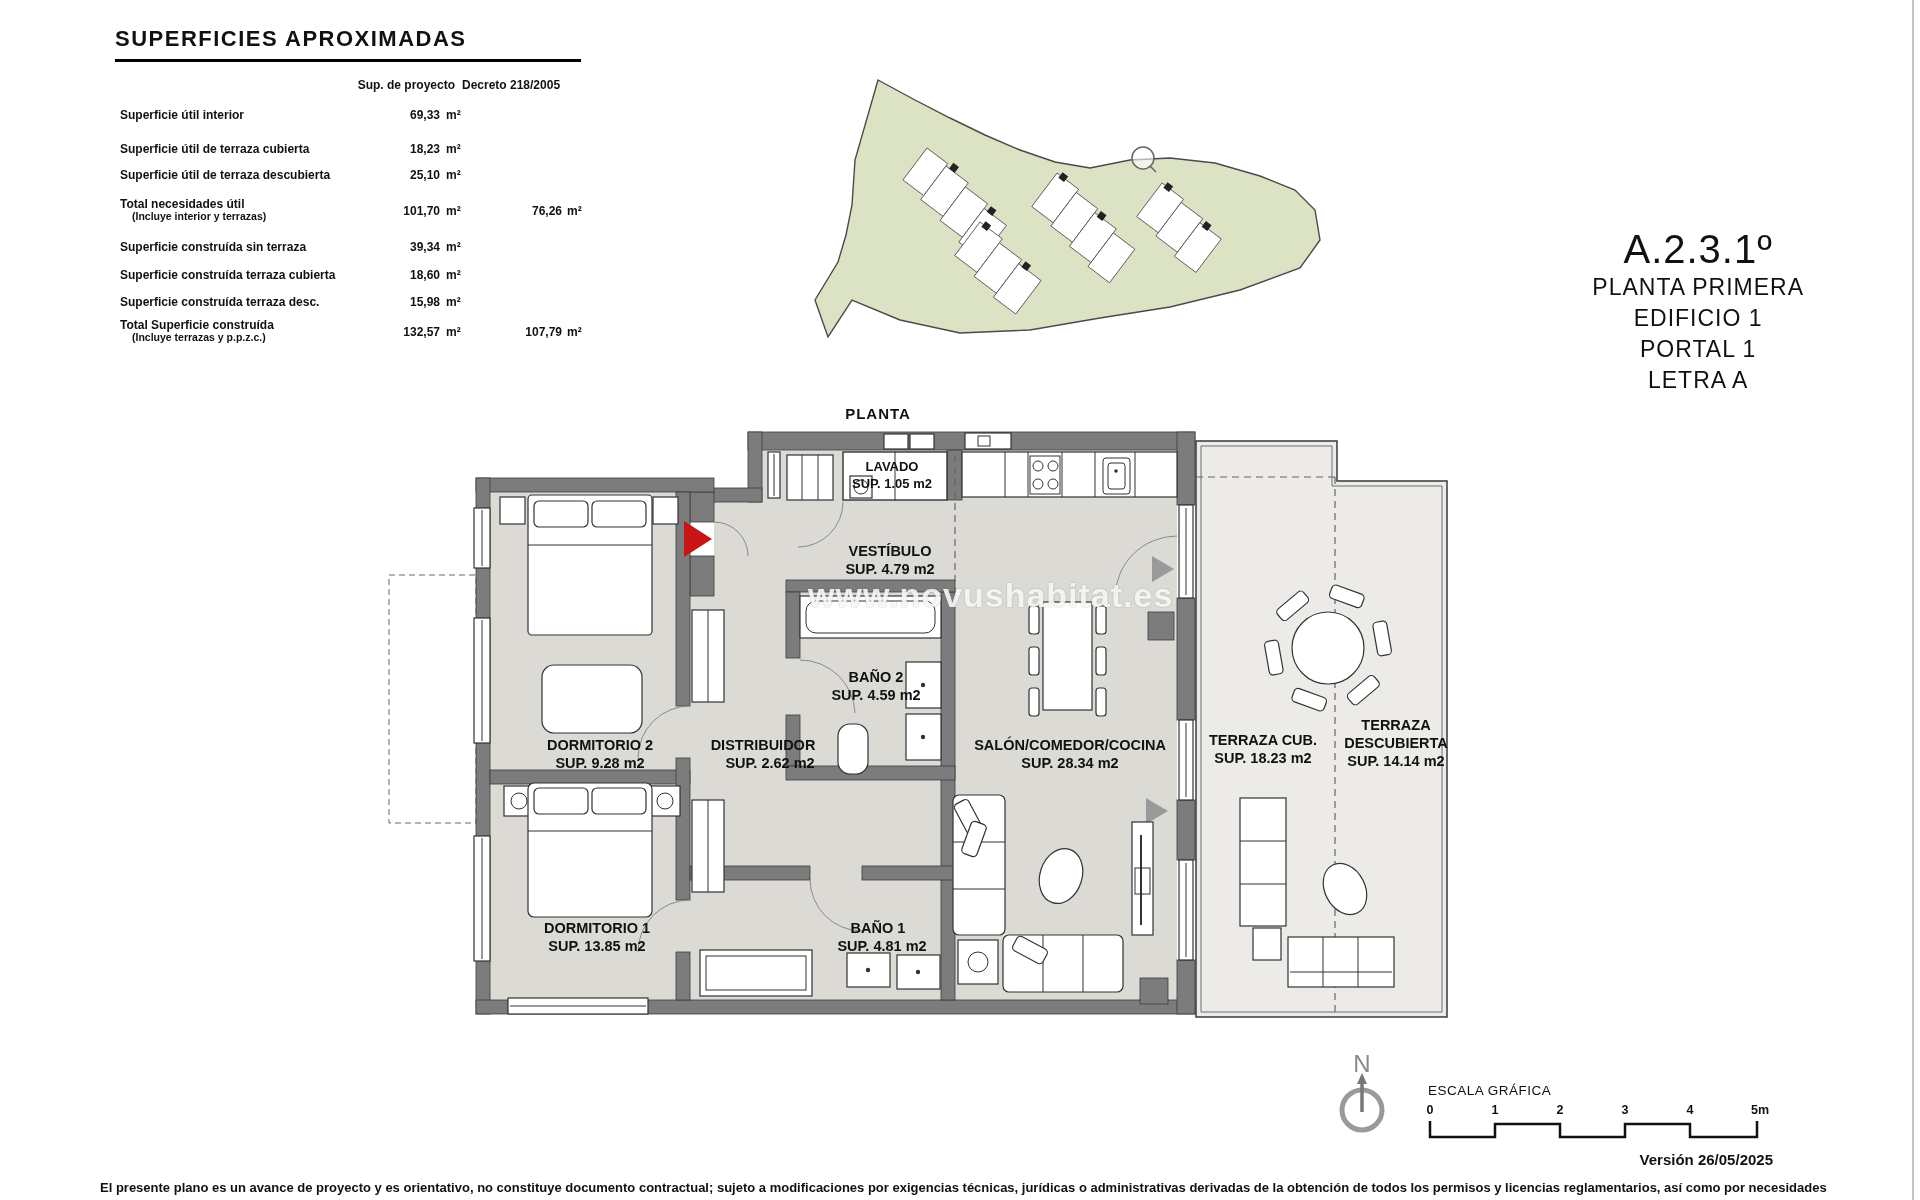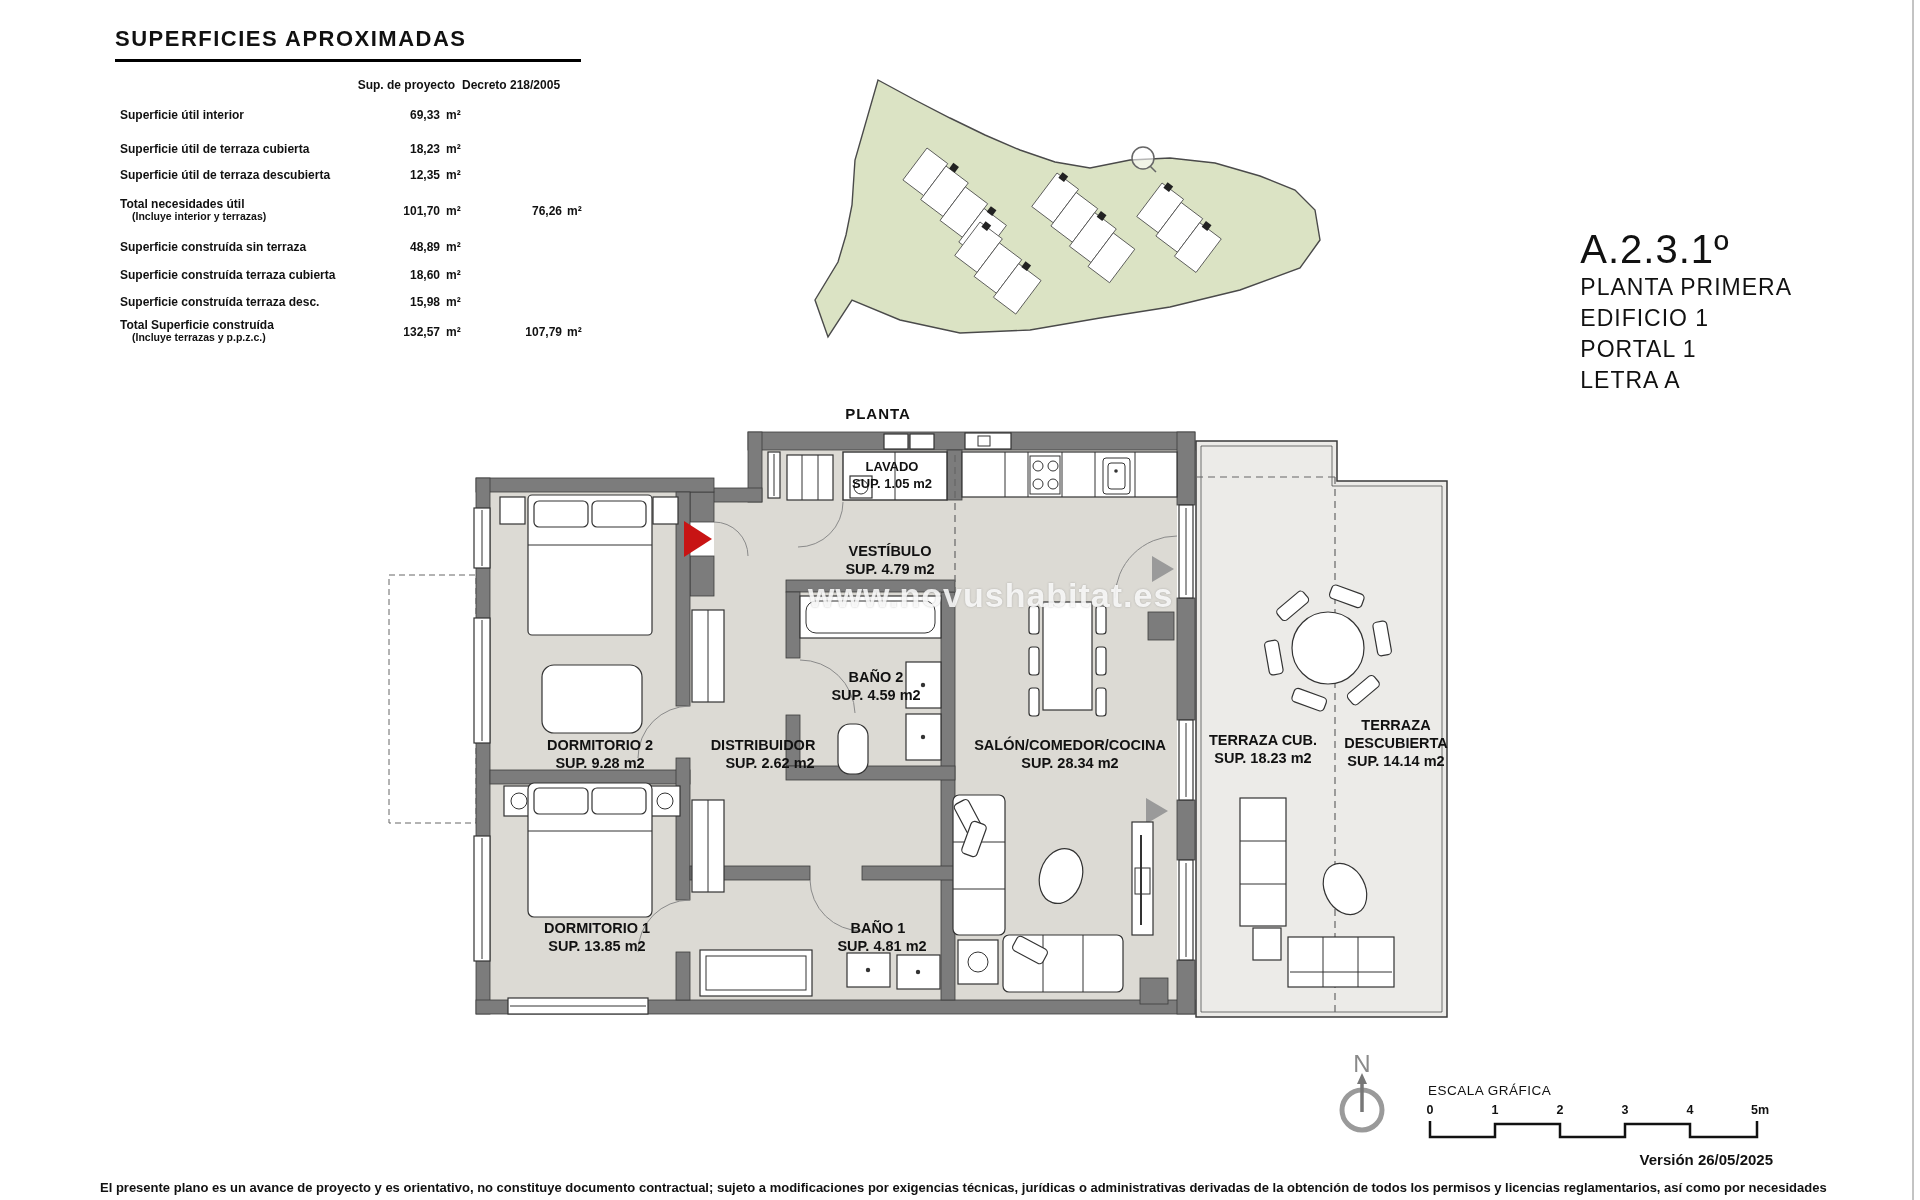--- a/index.html
+++ b/index.html
@@ -14,21 +14,21 @@
   .surf .hdr2{position:absolute;top:52px;left:347px;font-size:12px;white-space:nowrap;}
   .srow{position:absolute;left:0;width:470px;height:34px;font-size:12px;}
   .srow .lbl{position:absolute;left:5px;top:0;white-space:nowrap;}
   .srow .note{position:absolute;left:17px;top:13px;font-size:10.5px;white-space:nowrap;}
   .srow .val{position:absolute;left:0;top:0;width:325px;text-align:right;}
   .srow .unit{position:absolute;left:331px;top:0;}
   .srow .dval{position:absolute;left:350px;top:0;width:97px;text-align:right;}
   .srow .dunit{position:absolute;left:452px;top:0;}
   .srow .mid{top:7px;}
   
-  .tblock{position:absolute;right:128px;top:226px;text-align:left;letter-spacing:1px;}
+  .tblock{position:absolute;right:116px;top:226px;text-align:center;letter-spacing:1px;}
   .tblock .code{font-size:40px;line-height:46px;}
   .tblock .tline{font-size:23px;line-height:31px;}
   
   .plancap{position:absolute;left:828px;top:405px;width:100px;text-align:center;
     font-size:15px;font-weight:bold;letter-spacing:1px;}
   .watermark{position:absolute;left:808px;top:576px;font-size:34px;font-weight:bold;
     color:rgba(255,255,255,0.85);letter-spacing:1px;white-space:nowrap;
     text-shadow:0 0 2px rgba(110,110,110,0.45);z-index:5;pointer-events:none;}
   .escala{position:absolute;left:1428px;top:1083px;font-size:13.5px;letter-spacing:0.5px;}
   .version{position:absolute;right:147px;top:1151px;font-size:15px;font-weight:bold;}
@@ -389,34 +389,34 @@
       <span class="val">69,33</span>
       <span class="unit">m²</span>
     </div>
     <div class="srow" style="top:116px">
       <span class="lbl">Superficie útil de terraza cubierta</span>
       <span class="val">18,23</span>
       <span class="unit">m²</span>
     </div>
     <div class="srow" style="top:142px">
       <span class="lbl">Superficie útil de terraza descubierta</span>
-      <span class="val">12,35</span>
+      <span class="val">25,10</span>
       <span class="unit">m²</span>
     </div>
     <div class="srow" style="top:171px">
       <span class="lbl">Total necesidades útil</span>
       <span class="note">(Incluye interior y terrazas)</span>
       <span class="val mid">101,70</span>
       <span class="unit mid">m²</span>
       <span class="dval mid">76,26</span>
       <span class="dunit mid">m²</span>
     </div>
     <div class="srow" style="top:214px">
       <span class="lbl">Superficie construída sin terraza</span>
-      <span class="val">48,89</span>
+      <span class="val">39,34</span>
       <span class="unit">m²</span>
     </div>
     <div class="srow" style="top:242px">
       <span class="lbl">Superficie construída terraza cubierta</span>
       <span class="val">18,60</span>
       <span class="unit">m²</span>
     </div>
     <div class="srow" style="top:269px">
       <span class="lbl">Superficie construída terraza desc.</span>
       <span class="val">15,98</span>

